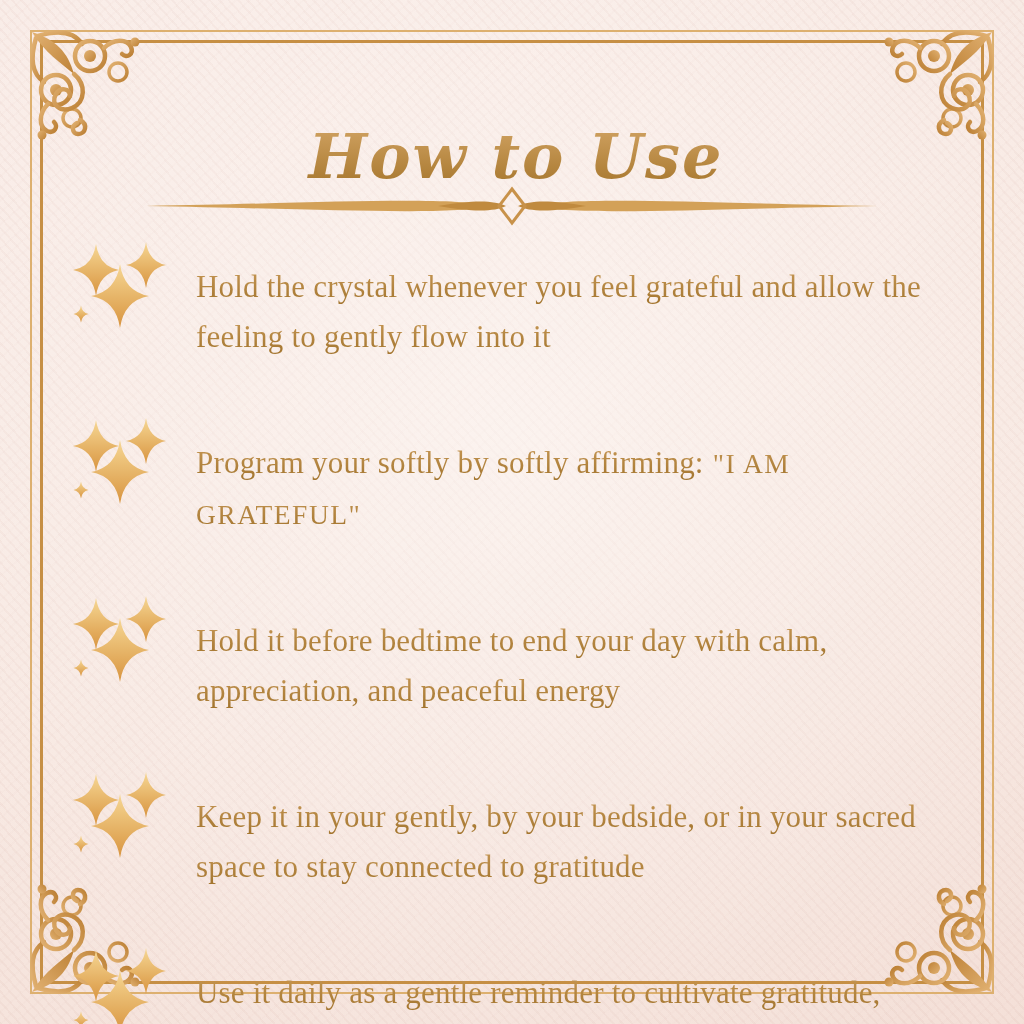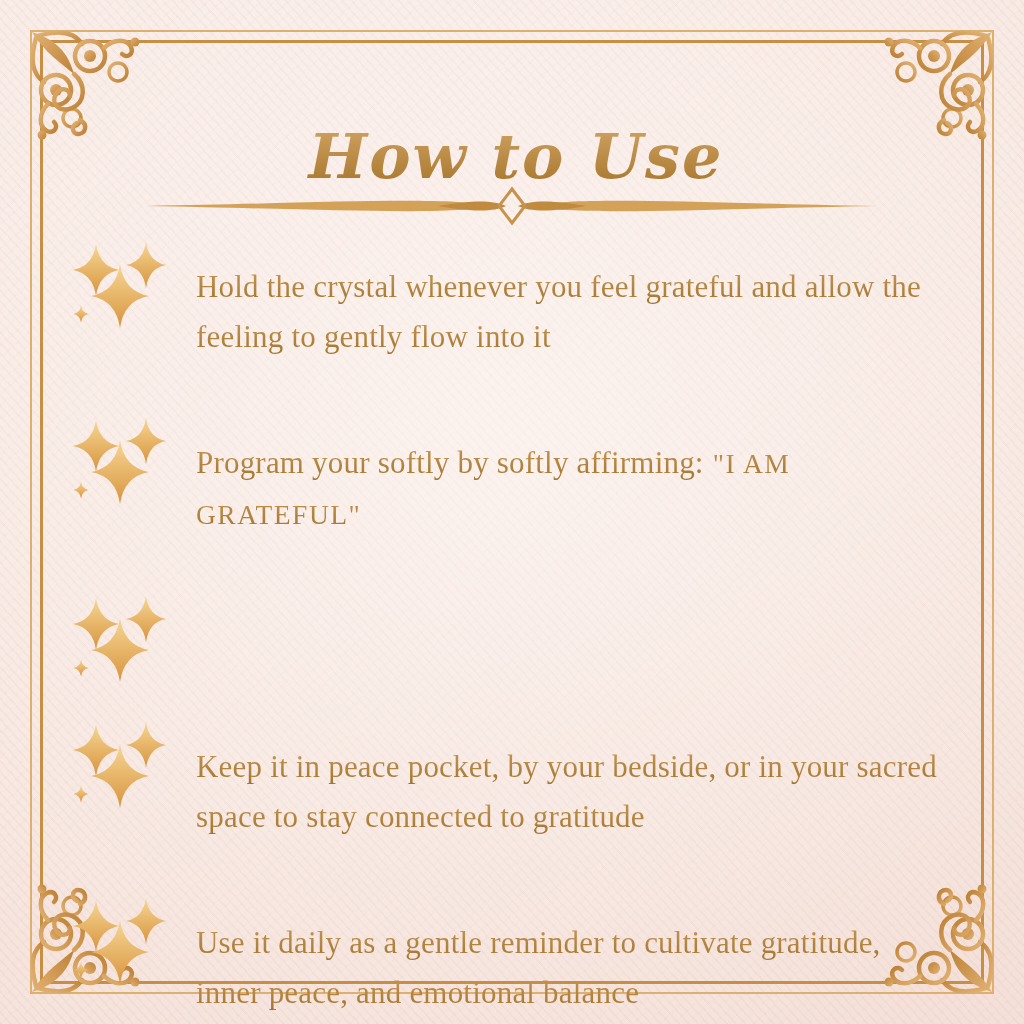--- a/index.html
+++ b/index.html
@@ -138,27 +138,28 @@
       <svg class="sparkles" viewBox="0 0 96 90" fill="url(#goldStar)">
           <use href="#sparklesGroup"></use>
         </svg>
       <p class="row-text"><span>Program your softly by softly affirming:</span><span class="affirmation">"I AM GRATEFUL"</span></p>
     </div>
 
     <div class="row">
       <svg class="sparkles" viewBox="0 0 96 90" fill="url(#goldStar)">
           <use href="#sparklesGroup"></use>
         </svg>
+      <p class="row-text">Hold it before bedtime to end your day with calm, appreciation, and peaceful energy</p>
     </div>
 
     <div class="row">
       <svg class="sparkles" viewBox="0 0 96 90" fill="url(#goldStar)">
           <use href="#sparklesGroup"></use>
         </svg>
-      <p class="row-text">Keep it in peace pocket, by your bedside, or in your sacred space to stay connected to gratitude</p>
+      <p class="row-text">Keep it in your gently, by your bedside, or in your sacred space to stay connected to gratitude</p>
     </div>
 
     <div class="row">
       <svg class="sparkles" viewBox="0 0 96 90" fill="url(#goldStar)">
           <use href="#sparklesGroup"></use>
         </svg>
       <p class="row-text">Use it daily as a gentle reminder to cultivate gratitude, inner peace, and emotional balance</p>
     </div>
 
   </div>

